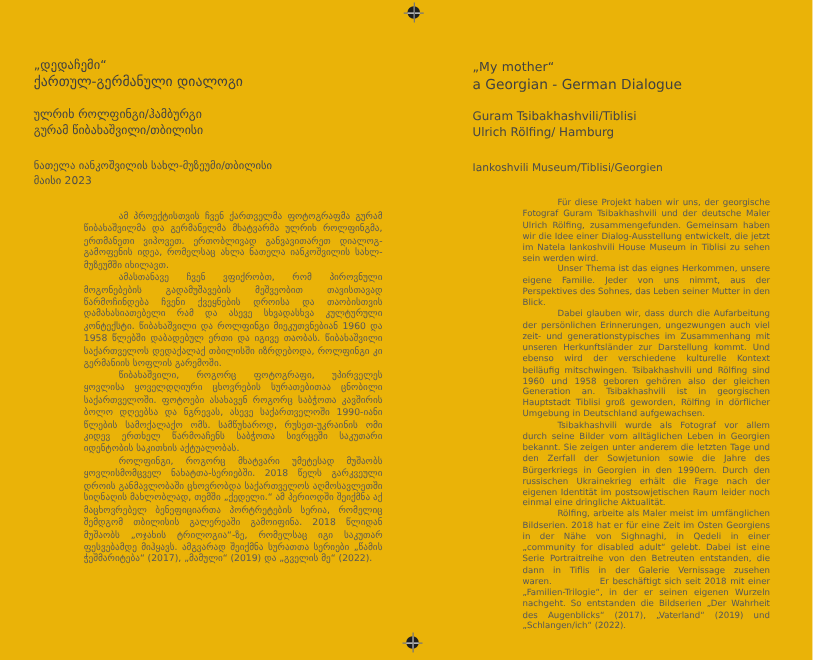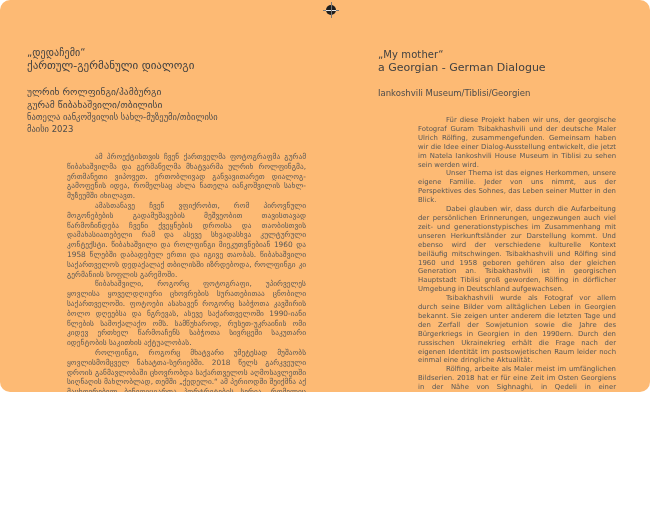--- a/index.html
+++ b/index.html
@@ -1,24 +1,23 @@
 <!DOCTYPE html>
 <html><head>
 <meta charset="utf-8">
 <style>
   html, body { margin: 0; padding: 0; background: #ffffff; }
   .sheet {
     position: relative;
     width: 650px;
-    height: 392px;
-    background: #fdba74;
+    height: 528px;
+    background: #eab308;
     overflow: hidden;
     font-family: "DejaVu Sans", sans-serif;
     color: #4a4a4a;
-    border-radius: 10px;
   }
   
   .page { position: absolute; top: 0; }
   .page-left  { left: 27px;  width: 279px; top: 46px; }
   .page-right { left: 378px; width: 238px; top: 48px; }
 
   .page-title {
     font-size: 10px;
     line-height: 13px;
     color: #414141;
@@ -28,21 +27,21 @@
     font-size: 11px;
     line-height: 13px;
     color: #414141;
   }
   .authors { margin-top: 13px; }
   .author-line {
     font-size: 9.5px;
     line-height: 13px;
     color: #454545;
   }
-  .venue-block { }
+  .venue-block { margin-top: 16px; }
   .venue-line, .date-line {
     font-size: 8.5px;
     line-height: 12px;
     color: #4c4c4c;
   }
   .body-block { margin-top: 17px; margin-left: 40px; }
   .body-block p {
     margin: 0;
     text-align: justify;
     text-indent: 28px;
@@ -133,20 +132,22 @@
       <p>წიბახაშვილი, როგორც ფოტოგრაფი, უპირველეს ყოვლისა ყოველდღიური ცხოვრების სურათებითაა ცნობილი საქართველოში. ფოტოები ასახავენ როგორც საბჭოთა კავშირის ბოლო დღეებსა და ნგრევას, ასევე საქართველოში 1990-იანი წლების სამოქალაქო ომს. სამწუხაროდ, რუსეთ-უკრაინის ომი კიდევ ერთხელ წარმოაჩენს საბჭოთა სივრცეში საკუთარი იდენტობის საკითხის აქტუალობას.</p>
       <p>როლფინგი, როგორც მხატვარი უმეტესად მუშაობს ყოვლისმომცველ ნახატთა-სერიებში. 2018 წელს გარკვეული დროის განმავლობაში ცხოვრობდა საქართველოს აღმოსავლეთში სიღნაღის მახლობლად, თემში „ქედელი.“ ამ პერიოდში შეიქმნა აქ მაცხოვრებელ ბენეფიციართა პორტრეტების სერია, რომელიც შემდგომ თბილისის გალერეაში გამოიფინა. 2018 წლიდან მუშაობს „ოჯახის ტრილოგია“-ზე, რომელსაც იგი საკუთარ ფესვებამდე მიჰყავს. ამგვარად შეიქმნა სურათთა სერიები „წამის ჭეშმარიტება“ (2017), „მამული“ (2019) და „გველის მე“ (2022).</p>
     </div>
   </div>
 
   <div class="page page-right">
     <div class="page-title">„My mother“</div>
     <div class="page-subtitle">a Georgian - German Dialogue</div>
 
     <div class="authors">
+      <div class="author-line">Guram Tsibakhashvili/Tiblisi</div>
+      <div class="author-line">Ulrich Rölfing/ Hamburg</div>
     </div>
 
     <div class="venue-block">
       <div class="venue-line">Iankoshvili Museum/Tiblisi/Georgien</div>
     </div>
 
     <div class="body-block">
       <p>Für diese Projekt haben wir uns, der georgische Fotograf Guram Tsibakhashvili und der deutsche Maler Ulrich Rölfing, zusammengefunden. Gemeinsam haben wir die Idee einer Dialog-Ausstellung entwickelt, die jetzt im Natela Iankoshvili House Museum in Tiblisi zu sehen sein werden wird.</p>
       <p>Unser Thema ist das eignes Herkommen, unsere eigene Familie. Jeder von uns nimmt, aus der Perspektives des Sohnes, das Leben seiner Mutter in den Blick.</p>
       <p>Dabei glauben wir, dass durch die Aufarbeitung der persönlichen Erinnerungen, ungezwungen auch viel zeit- und generationstypisches im Zusammenhang mit unseren Herkunftsländer zur Darstellung kommt. Und ebenso wird der verschiedene kulturelle Kontext beiläufig mitschwingen. Tsibakhashvili und Rölfing sind 1960 und 1958 geboren gehören also der gleichen Generation an. Tsibakhashvili ist in georgischen Hauptstadt Tiblisi groß geworden, Rölfing in dörflicher Umgebung in Deutschland aufgewachsen.</p>

